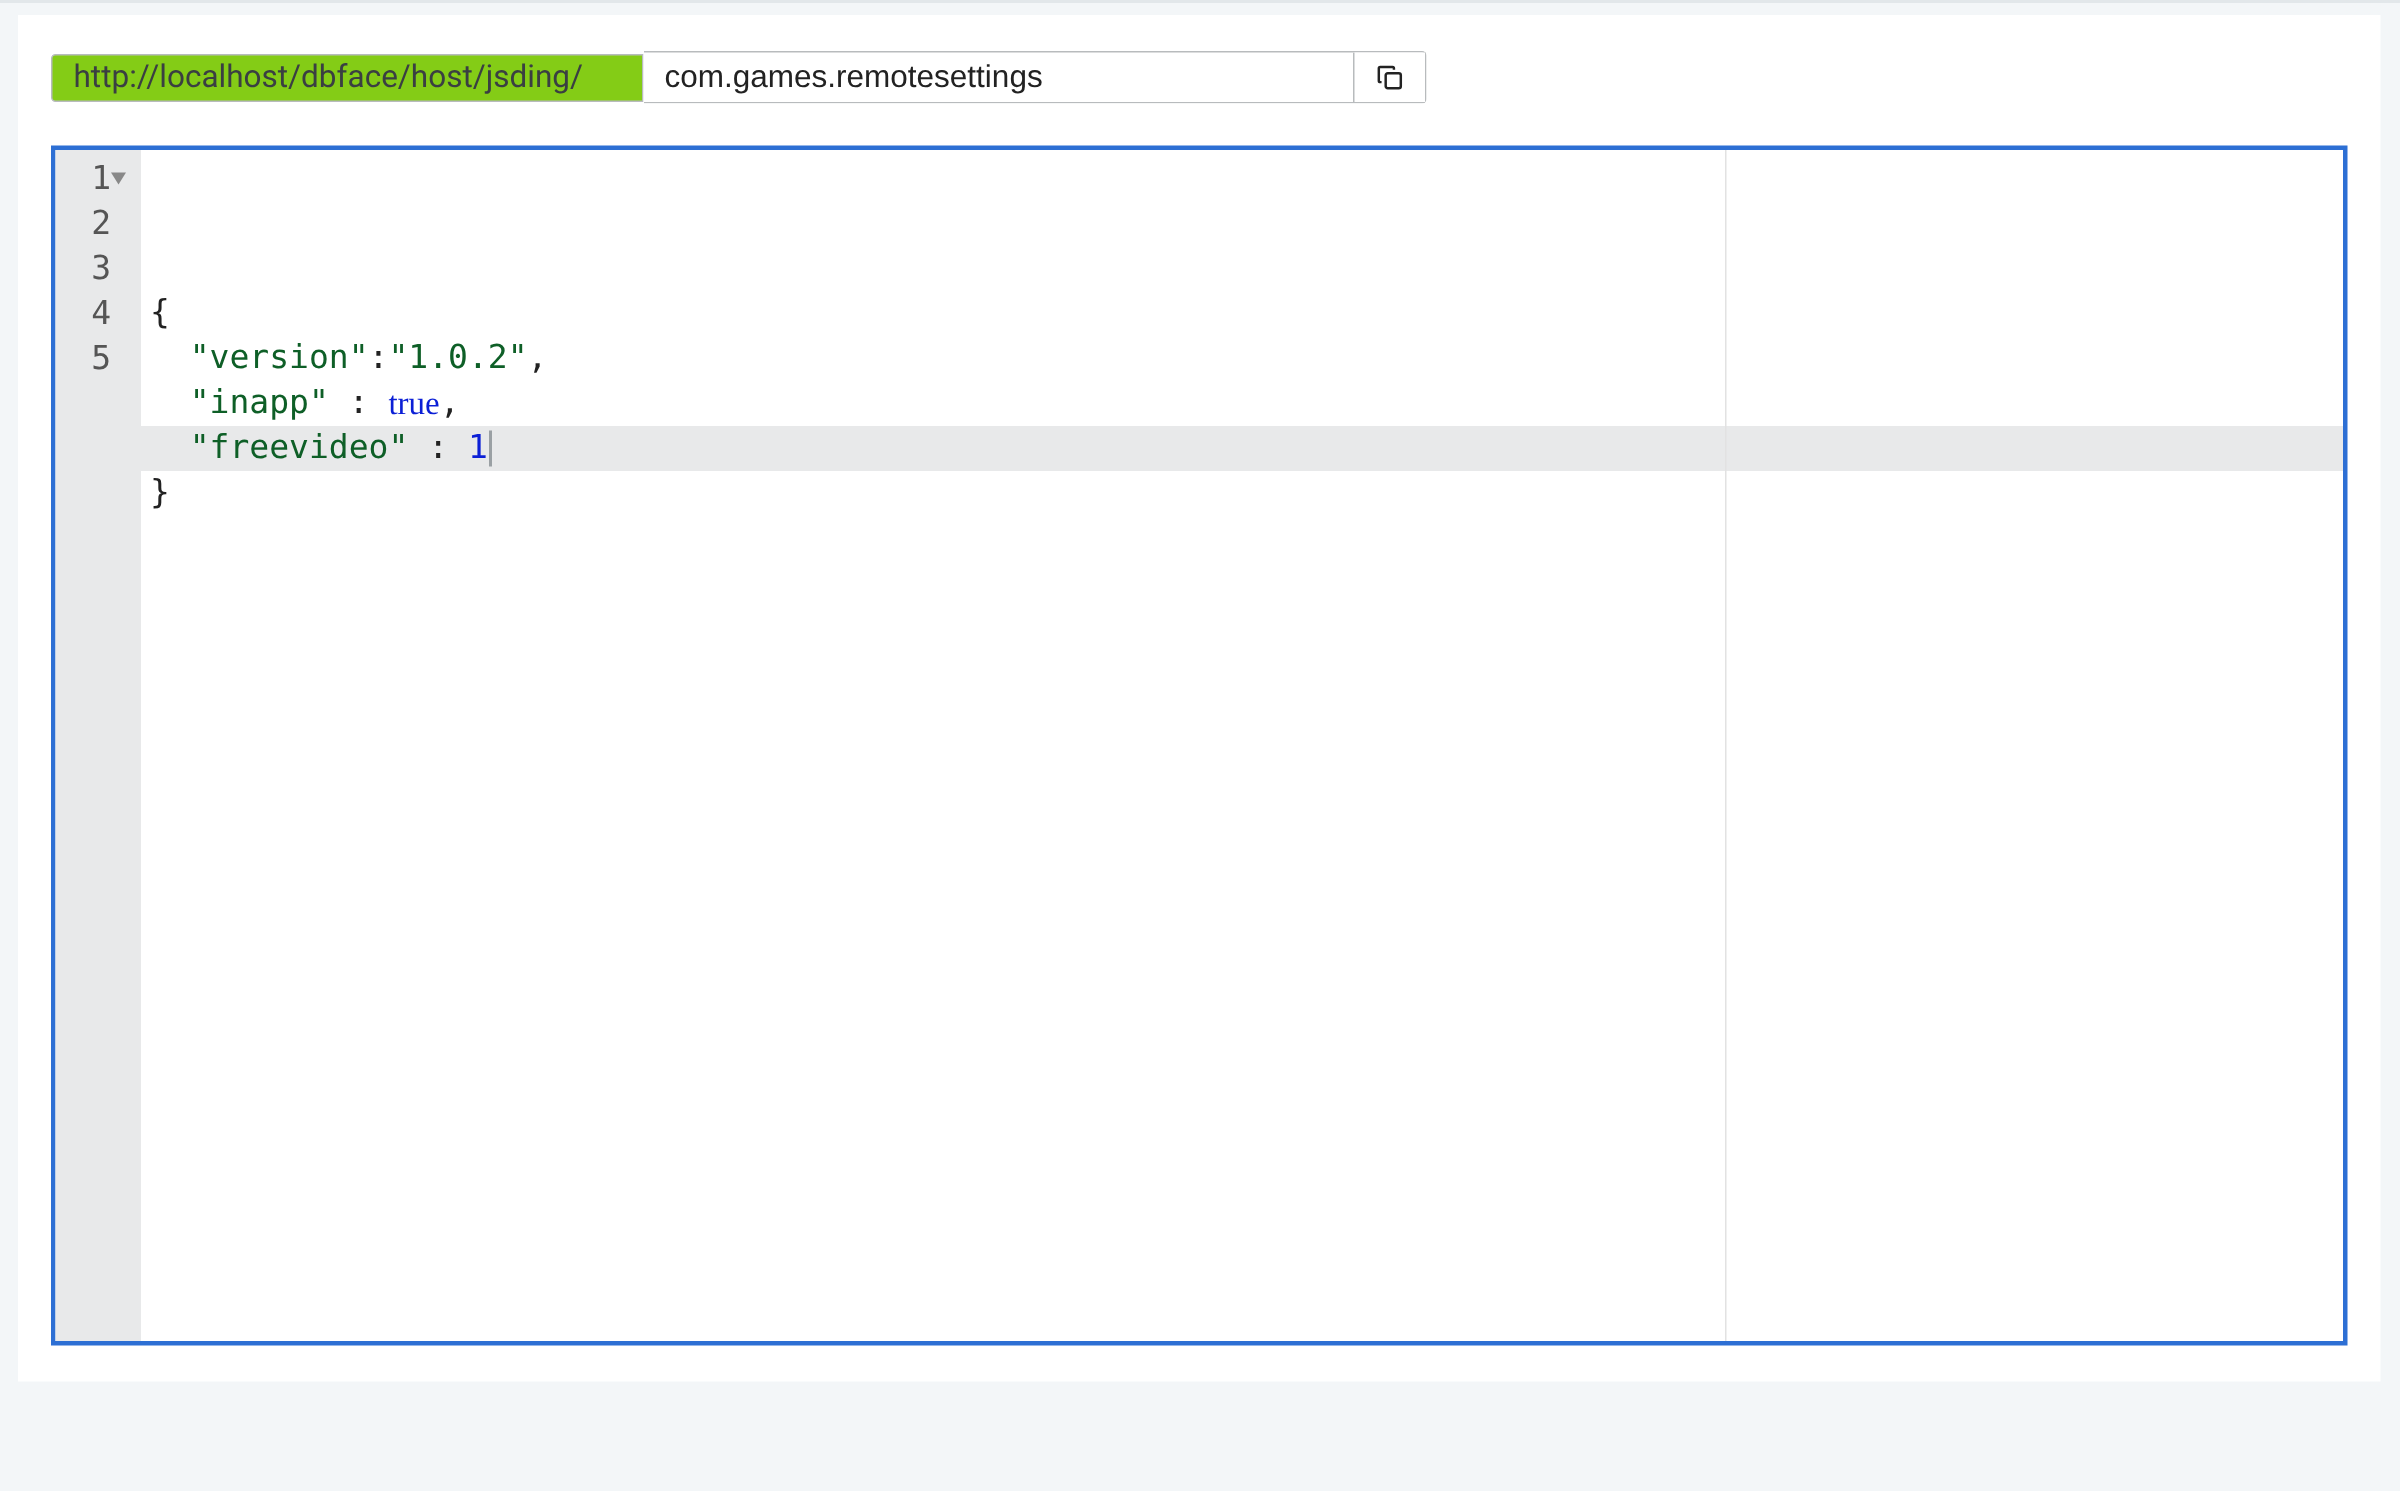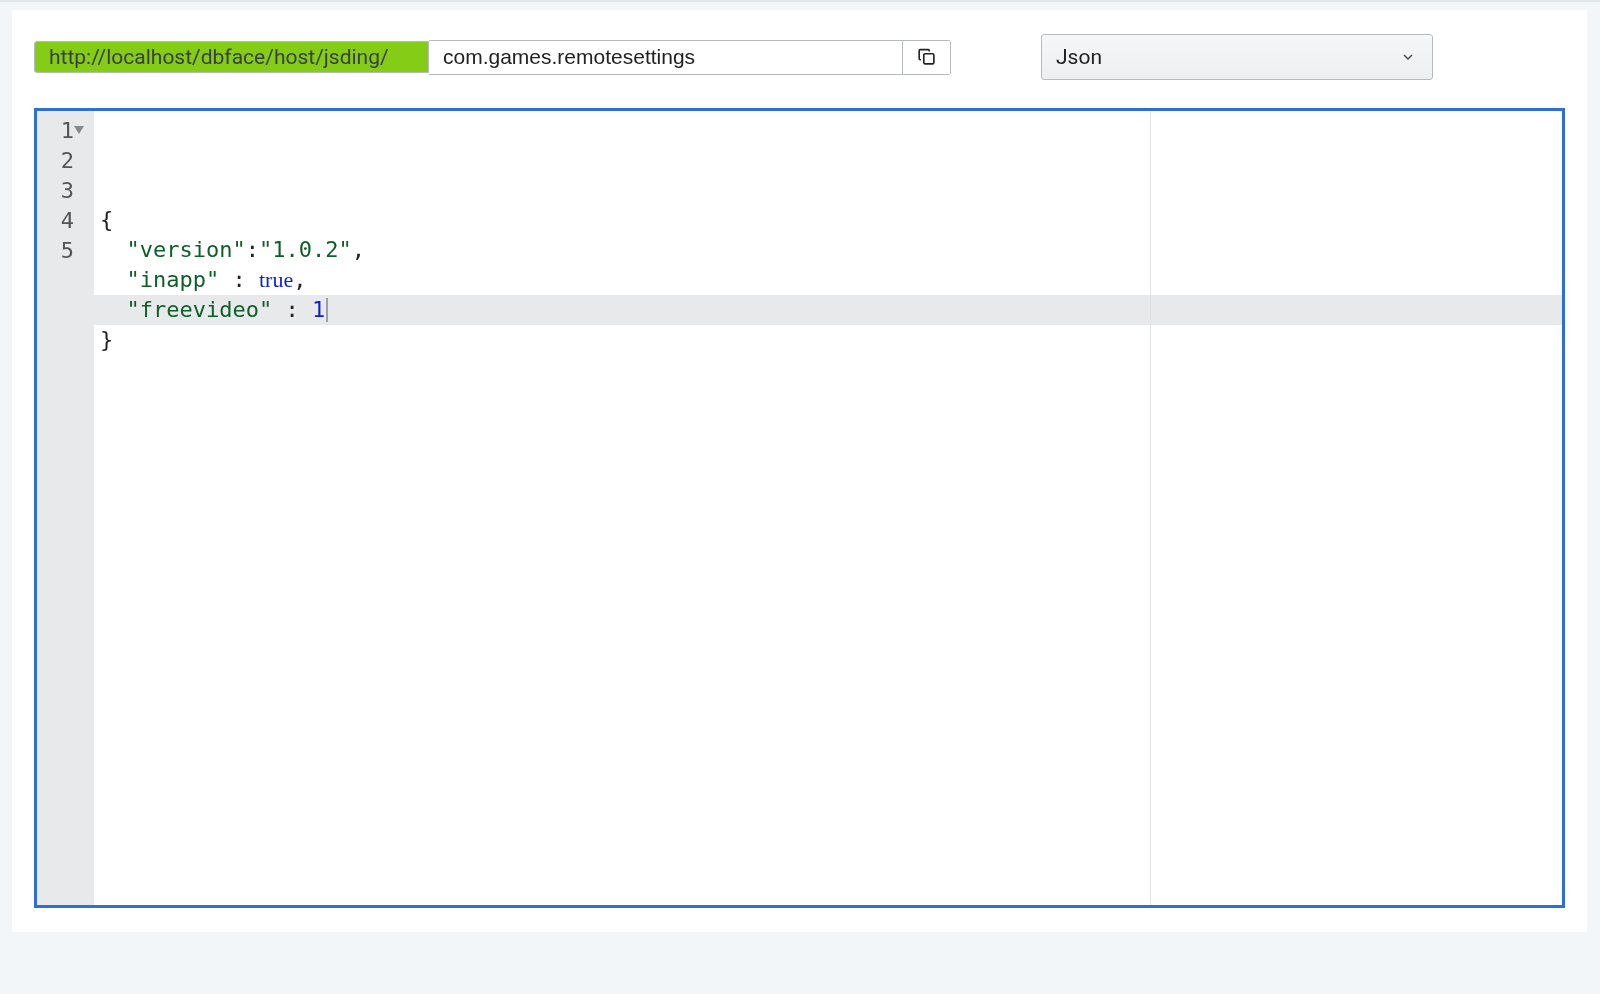--- a/index.html
+++ b/index.html
@@ -190,26 +190,20 @@
       <div class="url-input-wrap">
         <input class="url-input" type="text" value="com.games.remotesettings" style="">
         <button class="copy-btn">
           <svg viewBox="0 0 24 24" fill="none" stroke="currentColor" stroke-width="1.8">
             <rect x="8.5" y="8.5" width="11" height="11" rx="1.5"></rect>
             <path d="M5.5 15 H4.5 a1 1 0 0 1 -1 -1 V5 a1 1 0 0 1 1 -1 h9 a1 1 0 0 1 1 1 v1"></path>
           </svg>
         </button>
       </div>
       <div class="spacer"></div>
-      <div class="select-wrap">
-        <span>Json</span>
-        <svg viewBox="0 0 24 24" fill="none" stroke-width="2">
-          <polyline points="6 9 12 15 18 9"></polyline>
-        </svg>
-      </div>
     </div>
 
     <div class="editor">
       <div class="gutter" id="gutter">
           <div class="gut-row">
             <span class="gut-num">1</span>
             <span class="fold"></span>
           </div>
           <div class="gut-row">
             <span class="gut-num">2</span>

